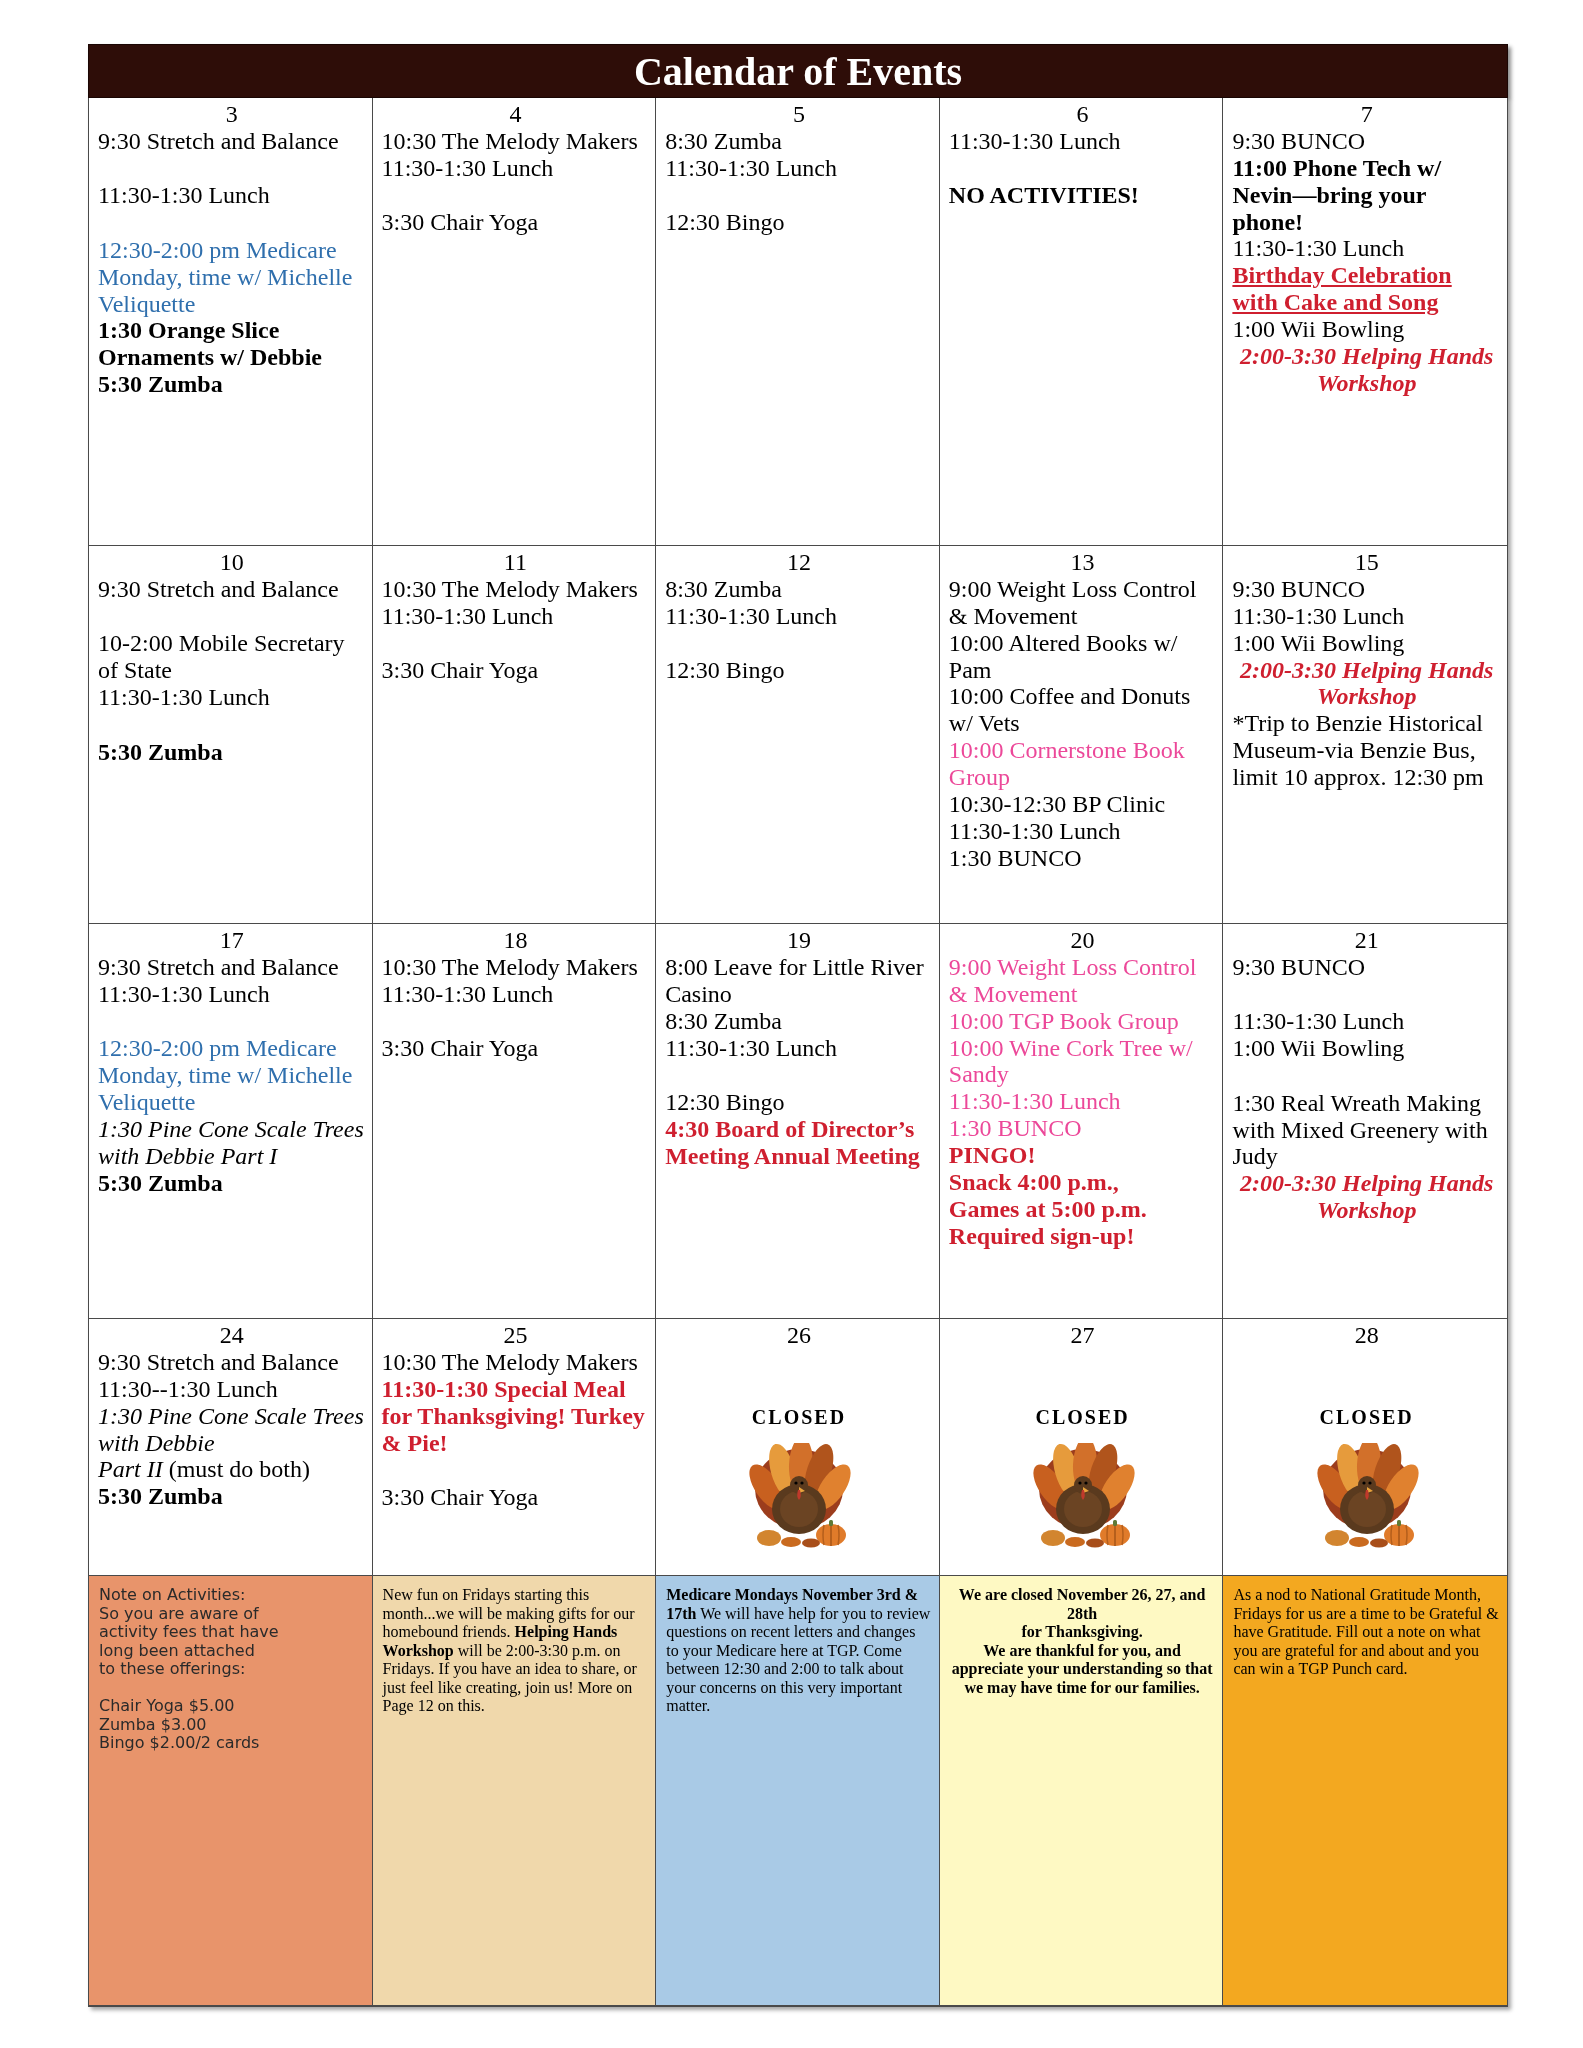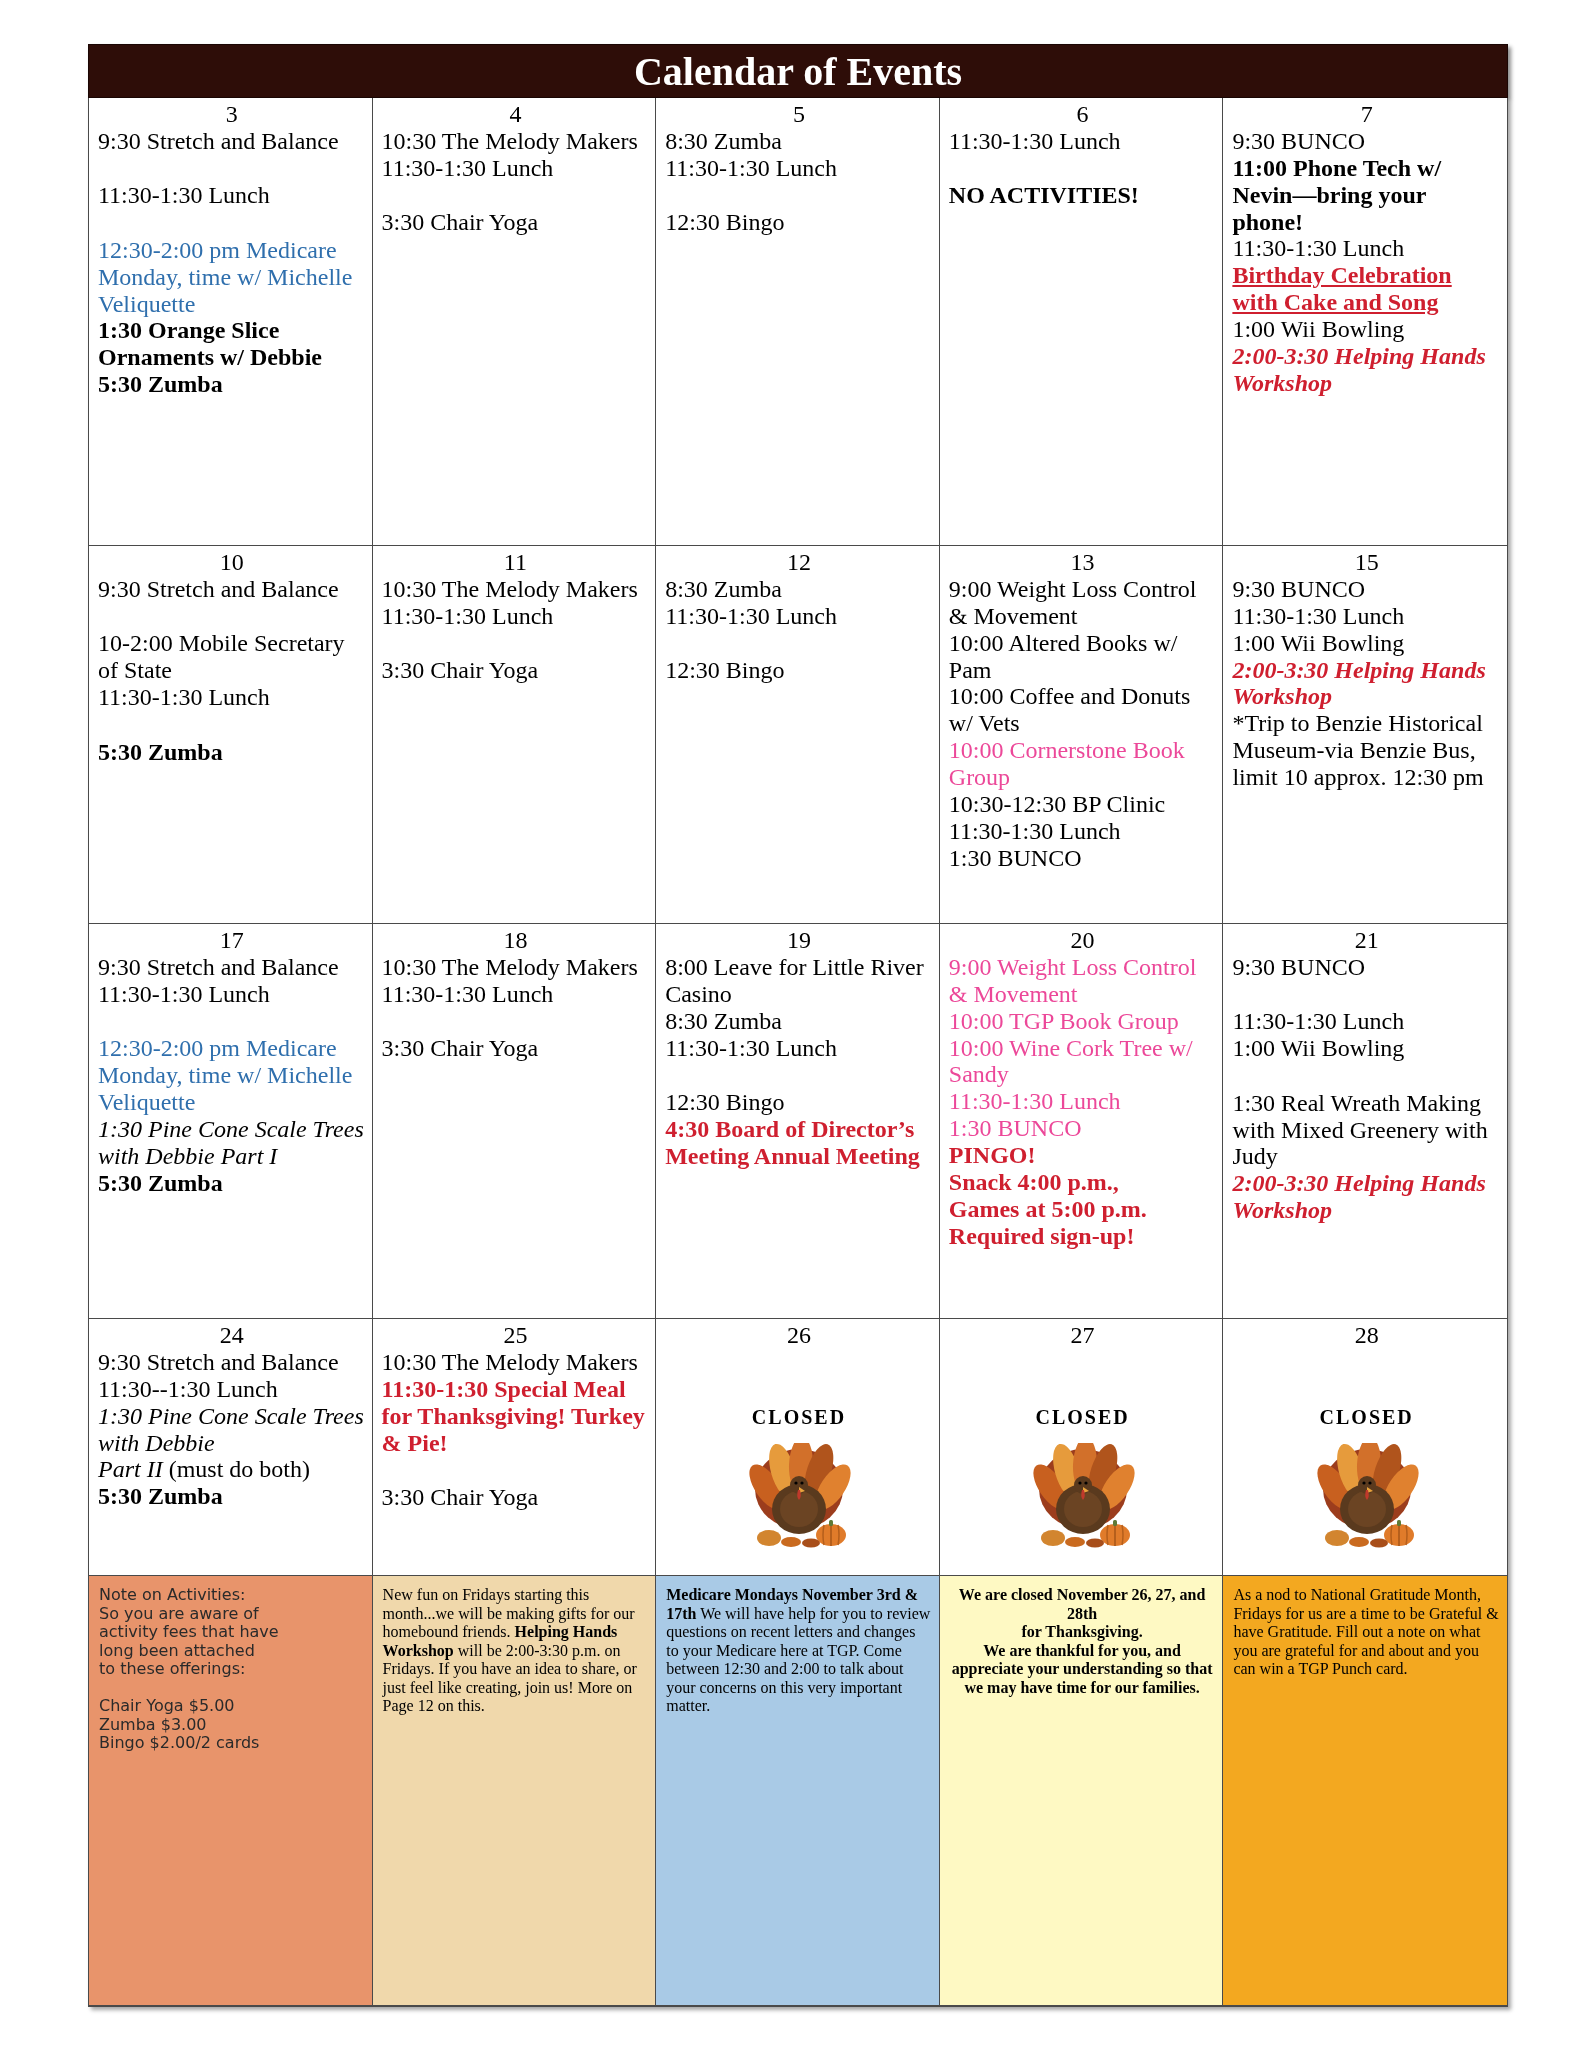--- a/index.html
+++ b/index.html
@@ -35,21 +35,21 @@
 
   .date-num { text-align:center; }
   .spacer { height:1.15em; }
 
   .s-n {}
   .s-b { font-weight:700; }
   .s-i { font-style:italic; }
   .s-gray { color:#ec4899; }
   .s-blue { color:#2f6fad; font-weight:400; }
   .s-red { color:#cf1f2f; font-weight:700; }
-  .s-redi { color:#cf1f2f; font-weight:700; font-style:italic; }
+  .s-redi { color:#cf1f2f; font-weight:700; font-style:italic;text-align:center; }
   .s-redu { color:#cf1f2f; font-weight:700; text-decoration:underline; }
 
   .closed-label { text-align:center; font-weight:700; letter-spacing:2px; margin-top:30px; font-size:20px; }
   .turkey-wrap { display:flex; justify-content:center; margin-top:14px; }
 
   .notes-row .note-box {
     border-right:1px solid #4a4a4a; border-bottom:1px solid #4a4a4a;
     box-sizing:border-box; min-height:430px; padding:10px 8px 8px 10px;
     font-size:16px; line-height:1.16; white-space:pre-line; overflow:hidden;
   }

